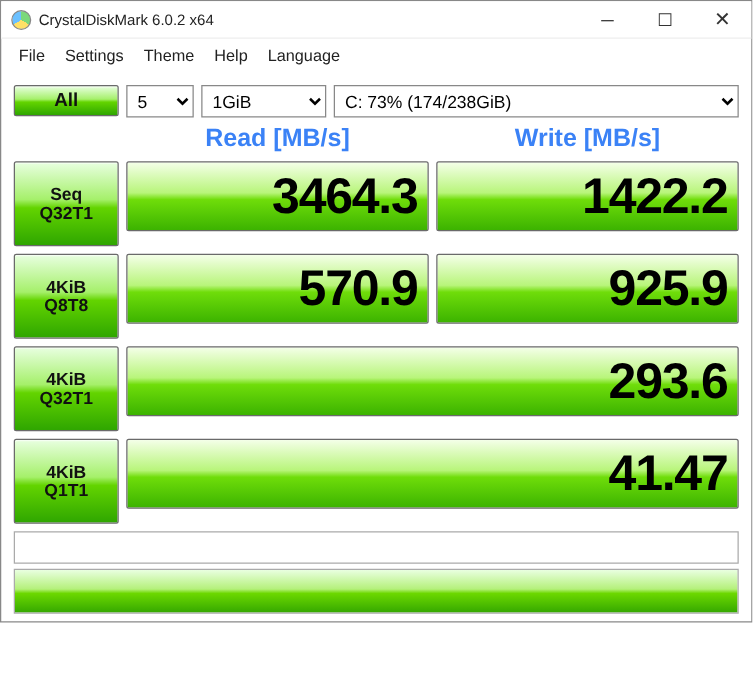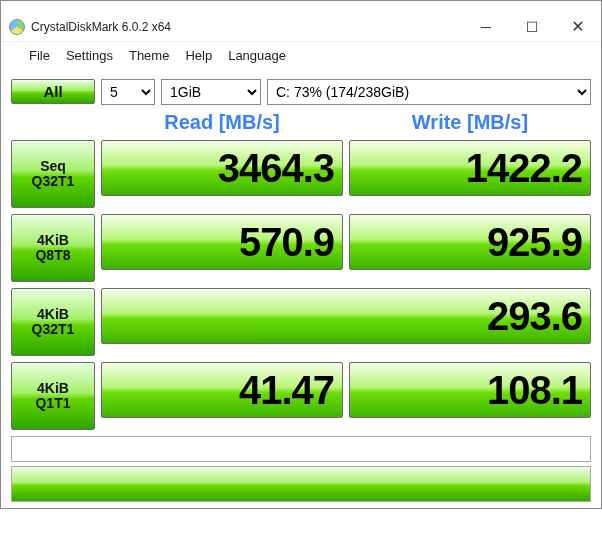--- a/index.html
+++ b/index.html
@@ -15,41 +15,40 @@
     width: 602px;
     border: 1px solid #888;
     background: #fff;
   }
   .titlebar {
     display: flex;
     align-items: center;
     height: 30px;
     background: #fff;
     border-bottom: 1px solid #eee;
-    margin-top: 11px;
   }
   .titlebar .app-icon {
     width: 16px; height: 16px;
     margin: 0 6px 0 8px;
     border-radius: 50%;
     background: conic-gradient(#7bd87b 0 120deg, #ffe066 120deg 240deg, #6bc0ff 240deg 360deg);
     border: 1px solid #888;
   }
   .titlebar .title { font-size: 12px; color: #222; flex: 0 0 auto; }
   .titlebar .spacer { flex: 1; }
   .win-btn {
     width: 46px; height: 30px;
     display: flex; align-items: center; justify-content: center;
     font-size: 14px; color: #333;
   }
   .win-btn.close { font-size: 16px; }
   .menubar {
     display: flex;
     gap: 4px;
-    padding: 4px 8px 6px 22px;
+    padding: 4px 8px 6px 8px;
     font-size: 13px;
     color: #222;
   }
   .menubar span { padding: 2px 6px; }
   .content {
     padding: 8px 10px 6px 10px;
   }
   .row {
     display: flex;
     align-items: stretch;
@@ -217,22 +216,19 @@
     </div>
 
     <div class="row">
       <div class="btn">
         <span class="sub">4KiB</span>
         <span class="sub">Q1T1</span>
       </div>
       <div class="val">
           <span class="num">41.47</span>
         </div>
-      <div class="val">
-          <span class="num">108.1</span>
-        </div>
     </div>
 
     <div class="status"></div>
     <div class="footer"></div>
 
   </div>
 </div>
 
 </body></html>

